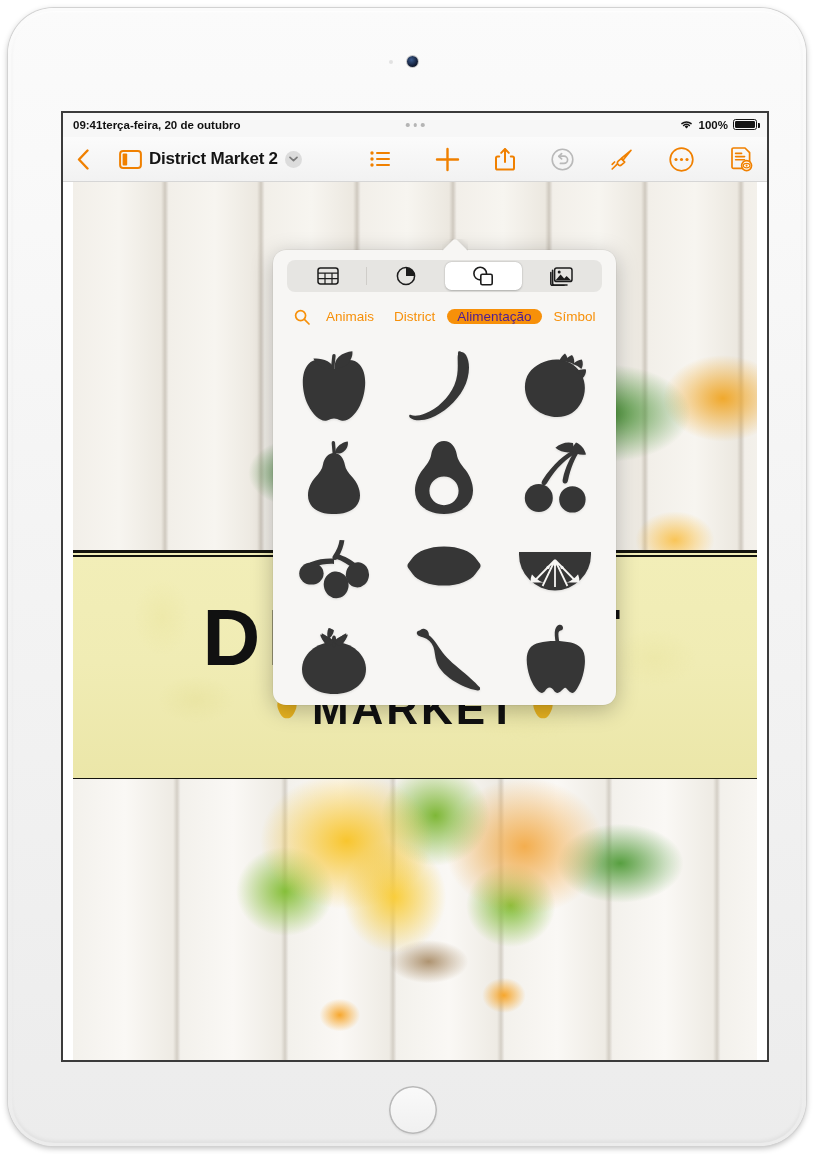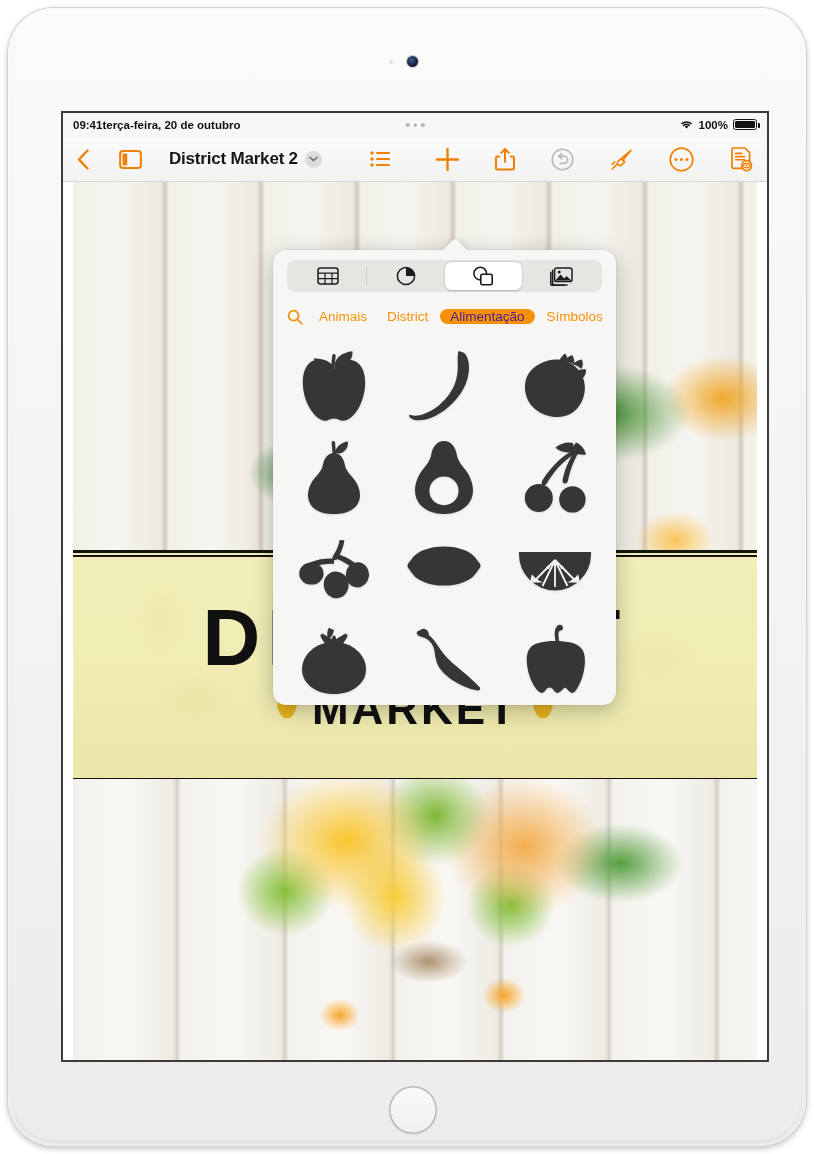--- a/index.html
+++ b/index.html
@@ -70,21 +70,21 @@
 
   
   #toolbar {
     height:45px; width:100%;
     background: linear-gradient(180deg,#fbfbfb,#f2f2f2);
     border-bottom:1px solid #d6d6d6;
     display:flex; align-items:center; padding:0 14px; position:relative;
   }
   .tb-icon { display:flex; align-items:center; justify-content:center; cursor:default; }
   #doc-title {
-    font-size:17px; font-weight:700; color:#151515; letter-spacing:-.2px; margin-left:27px;
+    font-size:17px; font-weight:700; color:#151515; letter-spacing:-.2px; margin-left:7px;
   }
   #title-chevron {
     width:17px; height:17px; border-radius:50%; background:#dcdcdc;
     display:flex; align-items:center; justify-content:center; margin-left:7px;
   }
   .tb-group-mid { position:absolute; left:50%; transform:translateX(-50%); display:flex; align-items:center; gap:44px; }
   .tb-group-right { margin-left:auto; display:flex; align-items:center; gap:36px; }
 
   
   #canvas { position:relative; width:100%; height:878px; background:#fff; overflow:hidden; }
@@ -176,21 +176,21 @@
     display:flex; align-items:center; padding:2px; position:relative;
   }
   .seg-item {
     flex:1; height:100%; display:flex; align-items:center; justify-content:center;
     border-radius:6.5px; position:relative;
   }
   .seg-item.selected { background:#fff; box-shadow:0 .5px 2px rgba(0,0,0,.22), 0 0 0 .5px rgba(0,0,0,.04); }
   .seg-div { position:absolute; top:7px; bottom:7px; width:1px; background:#cfcdc9; }
   
   .cat-row {
-    margin:12px 14px 0; height:25px; display:flex; align-items:center; gap:4px;
+    margin:12px 21px 0; height:25px; display:flex; align-items:center; gap:4px;
     font-size:13.5px; color:#f79009; white-space:nowrap; overflow:hidden;
   }
   .cat-chip { padding:4px 8px; border-radius:13px; color:#f79009; }
   .cat-chip.active { background:#f79009; color:#4c1d95; font-weight:400; padding:0 10px; }
   
   .shape-grid {
     margin:10px 6px 0; display:grid; grid-template-columns:repeat(3,1fr);
     grid-auto-rows:92px; justify-items:center; align-items:center;
   }
   .shape-cell { width:100%; height:100%; display:flex; align-items:center; justify-content:center; }

